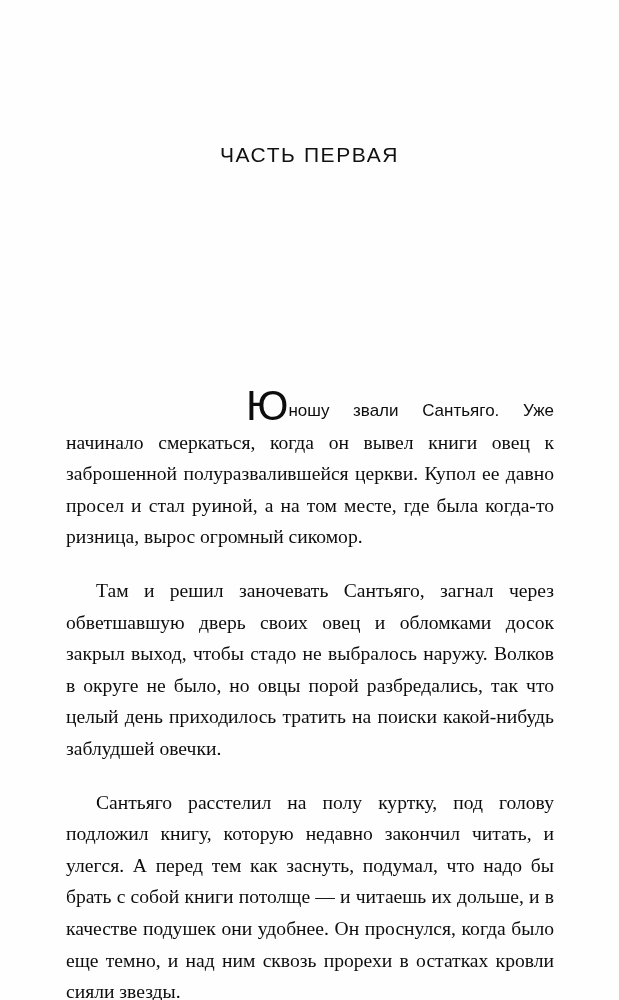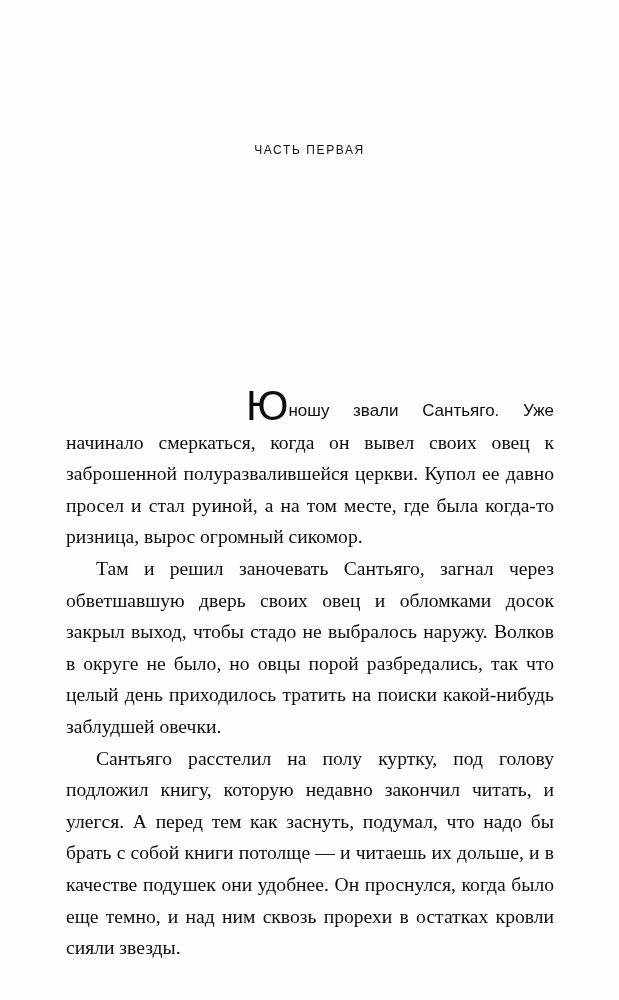--- a/index.html
+++ b/index.html
@@ -25,21 +25,21 @@
     background: #fefefe;
   }
 
   .part-title {
     position: absolute;
     left: 0;
     top: 143px;
     width: 619px;
     text-align: center;
     font-family: "Liberation Sans", sans-serif;
-    font-size: 12px;
+    font-size: 21px;
     letter-spacing: 1.6px;
     font-weight: 400;
     color: #111111;
   }
 
   .body-block {
     position: absolute;
     left: 66px;
     top: 386px;
     width: 488px;
@@ -50,20 +50,21 @@
     font-size: 19.6px;
     line-height: 31.6px;
     text-align: justify;
     text-justify: inter-word;
     hyphens: manual;
     color: #0d0d0d;
   }
 
   p.para + p.para {
     text-indent: 30px;
+    margin-top: 22px;
   }
 
   .dropcap {
     font-size: 42px;
     line-height: 40px;
     font-family: "Liberation Sans", sans-serif;
     font-weight: 400;
     vertical-align: -4px;
     letter-spacing: 0px;
     padding-left: 180px;
@@ -93,21 +94,21 @@
 </style>
 </head>
 <body>
 
 <div class="page">
 
   <div class="part-title">ЧАСТЬ ПЕРВАЯ</div>
 
   <div class="body-block">
 
-    <p class="para first-para"><span class="dropcap">Ю</span><span class="sans-run">ношу звали Сантьяго. Уже</span> <span>начинало смеркаться, когда он вывел своих овец к заброшенной полуразвалившейся церкви. Купол ее давно просел и стал руиной, а на том месте, где была когда-то ризница, вырос огромный сикомор.</span></p>
+    <p class="para first-para"><span class="dropcap">Ю</span><span class="sans-run">ношу звали Сантьяго. Уже</span> <span>начинало смеркаться, когда он вывел книги овец к заброшенной полуразвалившейся церкви. Купол ее давно просел и стал руиной, а на том месте, где была когда-то ризница, вырос огромный сикомор.</span></p>
 
     <p class="para">Там и решил заночевать Сантьяго, загнал через обветшавшую дверь своих овец и обломками досок закрыл выход, чтобы стадо не выбралось наружу. Волков в округе не было, но овцы порой разбредались, так что целый день приходилось тратить на поиски какой-нибудь заблудшей овечки.</p>
 
     <p class="para">Сантьяго расстелил на полу куртку, под голову подложил книгу, которую недавно закончил читать, и улегся. А перед тем как заснуть, подумал, что надо бы брать с собой книги потолще — и читаешь их дольше, и в качестве подушек они удобнее. Он проснулся, когда было еще темно, и над ним сквозь прорехи в остатках кровли сияли звезды.</p>
 
   </div>
 
 
 </div>
 

